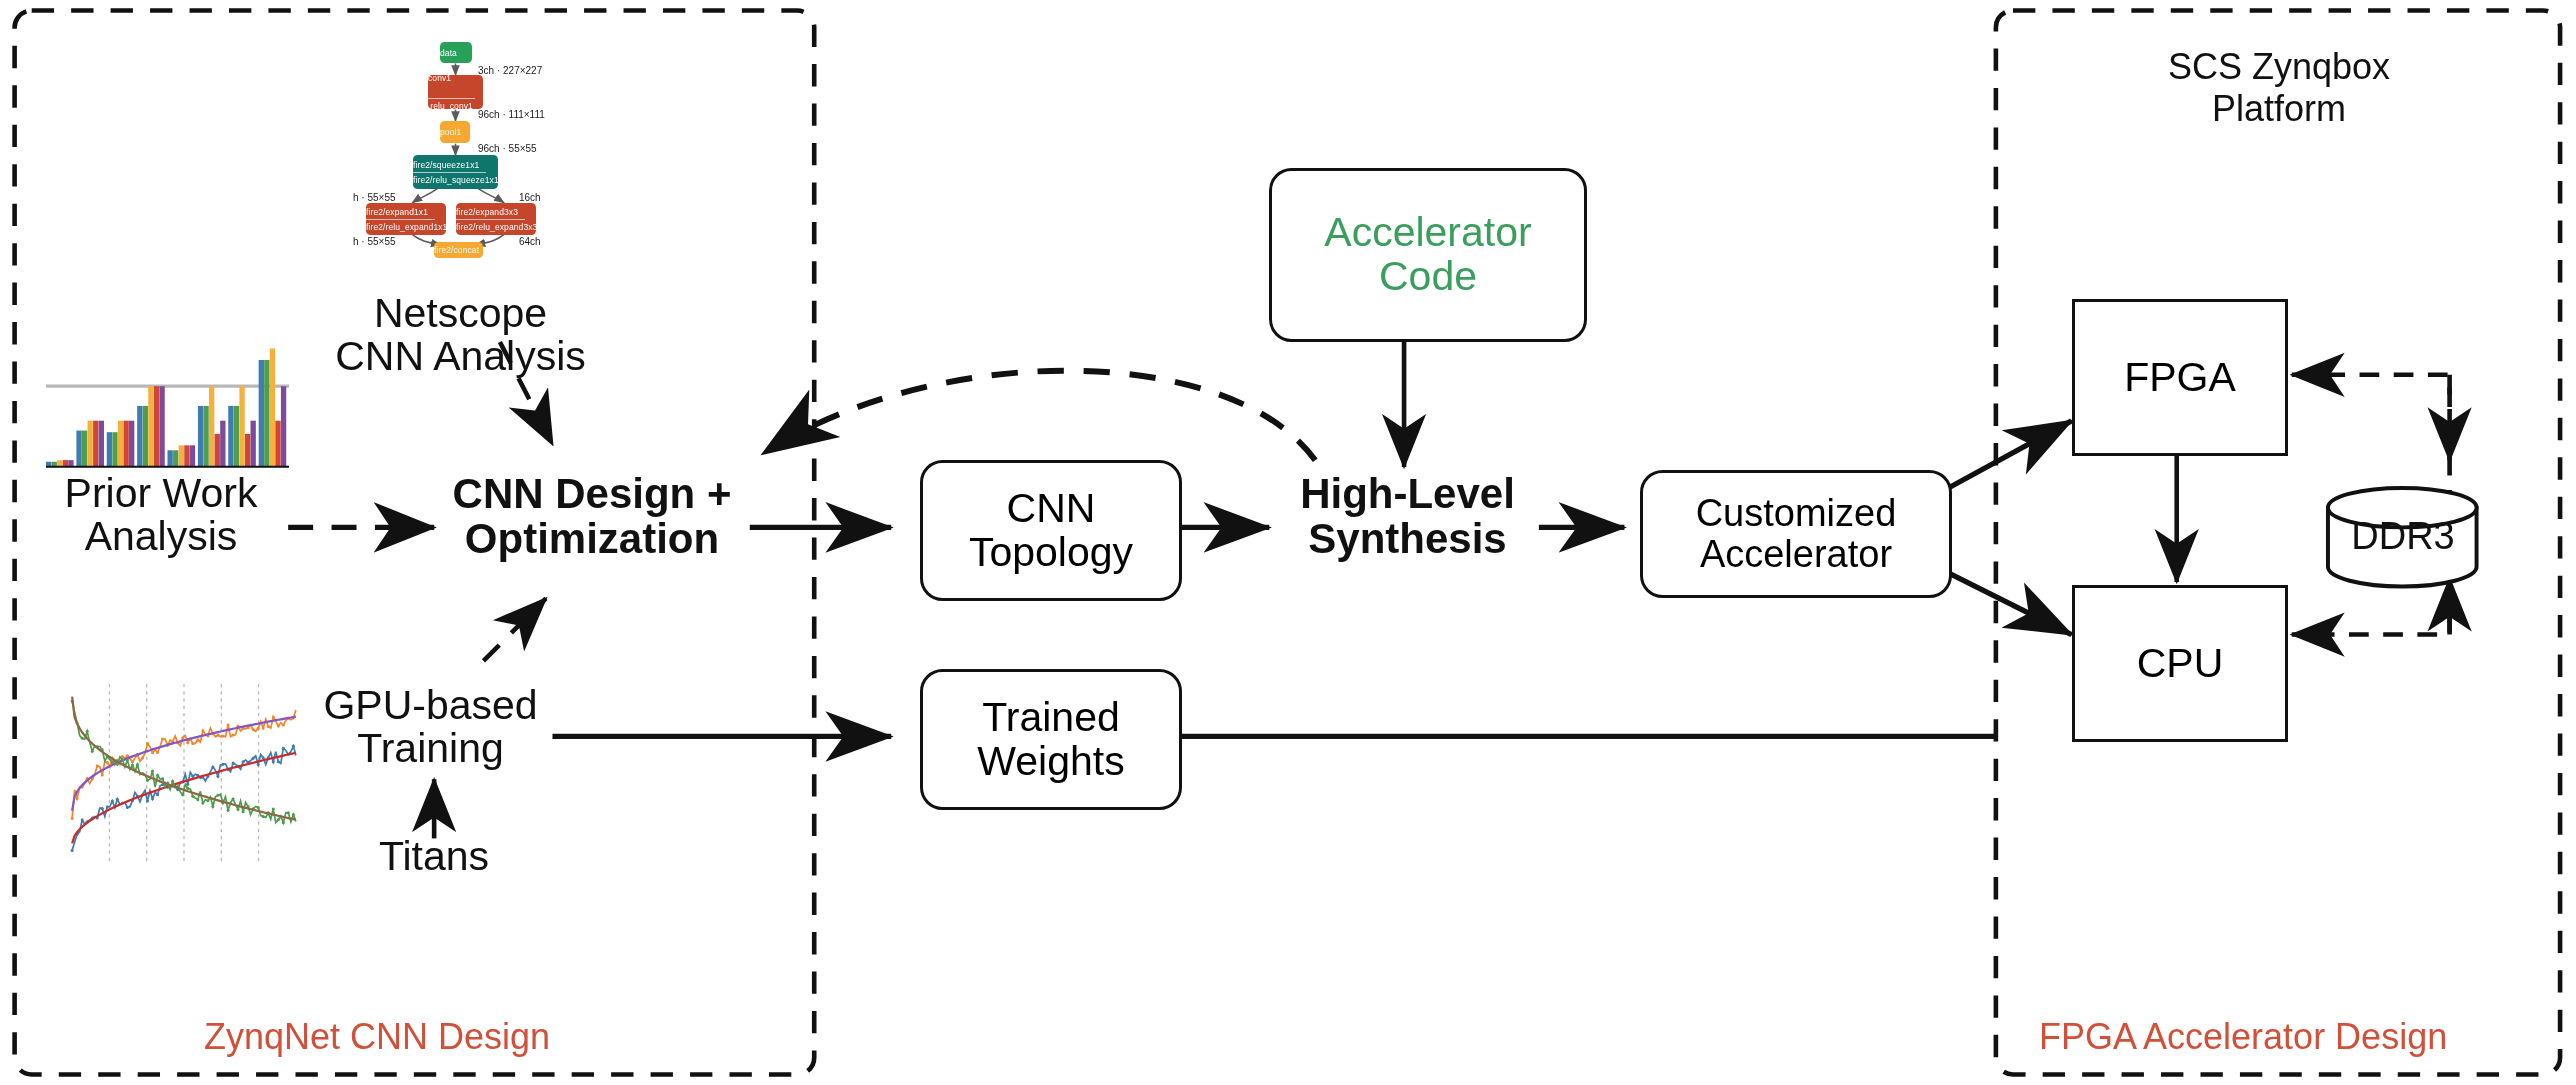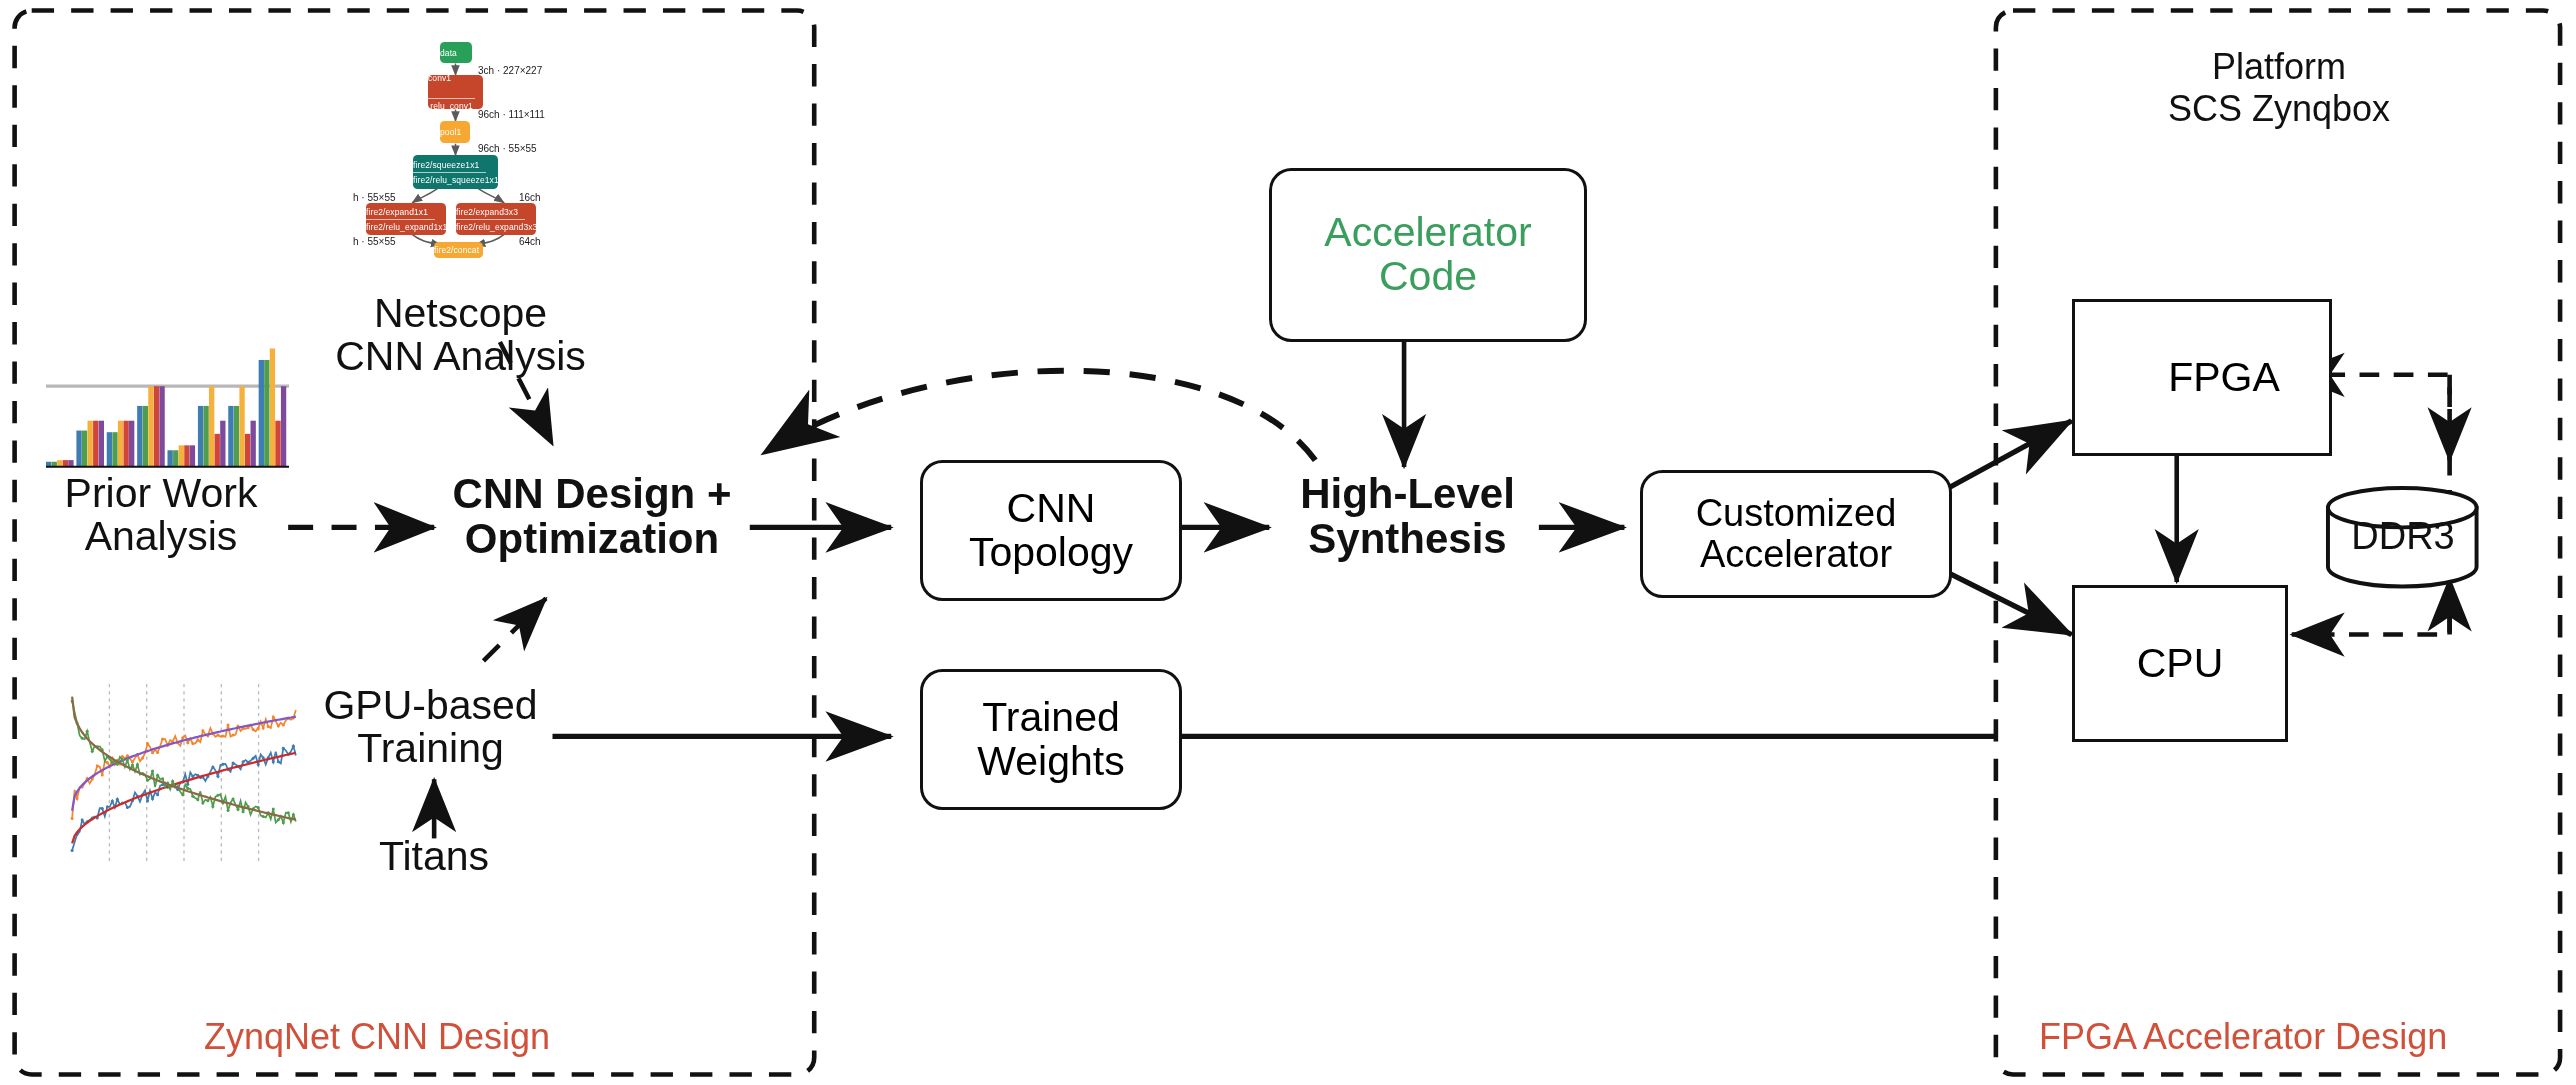--- a/index.html
+++ b/index.html
@@ -382,25 +382,25 @@
   </div>
 
   <div class="box" style="left:1624px;top:470px;width:306px;height:122px;font-size:38px;">
     <div>
       <div>Customized</div>
       <div>Accelerator</div>
     </div>
   </div>
 
   <div class="platlbl" style="left:2042px;top:46px;width:474px;">
+    <div>SCS Zynqbox</div>
     <div>Platform</div>
-    <div>SCS Zynqbox</div>
-  </div>
-
-  <div class="sqbox" style="left:2072px;top:299px;width:210px;height:151px;padding-left:44px;">
+  </div>
+
+  <div class="sqbox" style="left:2072px;top:299px;width:210px;height:151px;">
     <span>FPGA</span>
   </div>
 
   <div class="sqbox" style="left:2072px;top:585px;width:210px;height:151px;">
     <span>CPU</span>
   </div>
 
   <div class="txt" style="left:2328px;top:516px;width:150px;font-size:38px;"><span>DDR3</span></div>
 
   <div class="regionlbl" style="left:204px;top:1016px;"><span>ZynqNet CNN Design</span></div>

